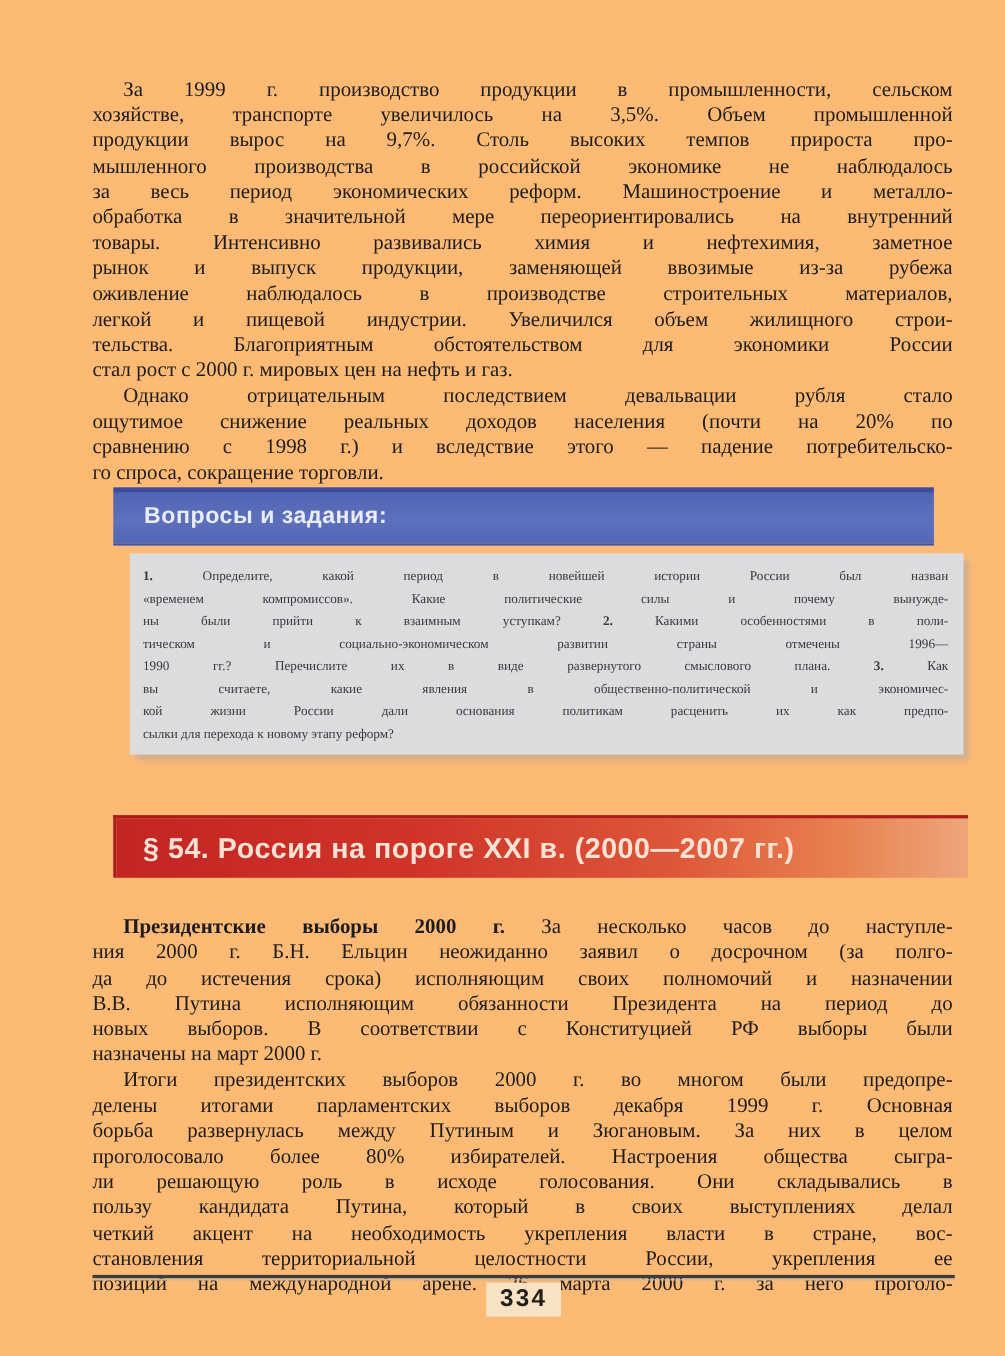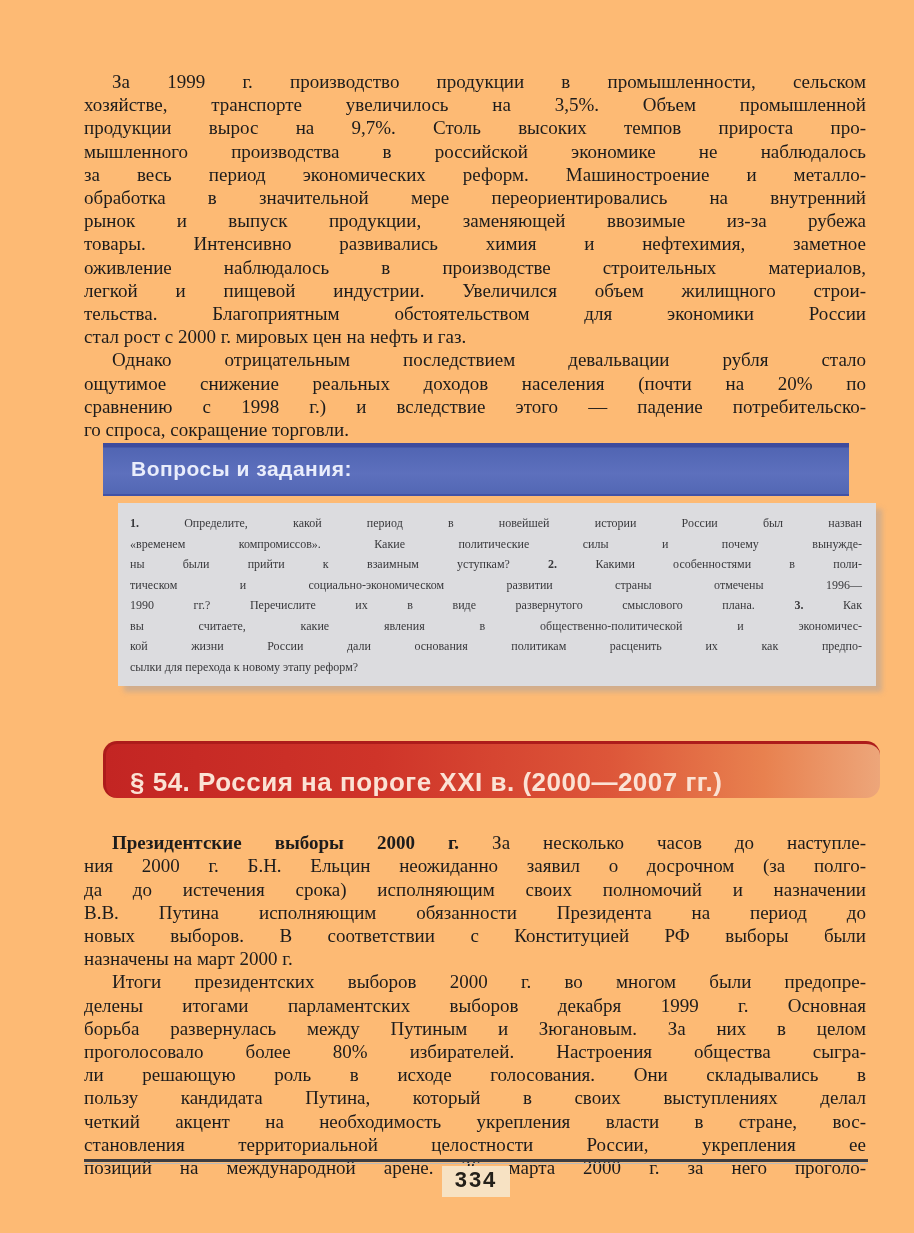--- a/index.html
+++ b/index.html
@@ -50,27 +50,26 @@
   .qbox .qnum { font-weight: bold; }
 
   
   .red-bar {
     margin: 55px 0 0 19px;
     width: 777px; height: 57px;
     box-sizing: border-box;
     background: linear-gradient(90deg, #c32523 0%, #cf3429 35%, #dd5639 65%, #e8814f 85%, #eda67a 100%);
     border-top: 3px solid #ad1c1b;
     border-left: 3px solid #ad1c1b;
-    display: flex; align-items: flex-end;
+    display: flex; align-items: center;
     padding-left: 24px;
     font-family: "Liberation Sans", sans-serif;
     font-weight: bold; font-size: 26px;
     color: #fbe2d4;
     letter-spacing: 0.5px;
-    border-radius: 14px;
   }
 
   .after-header { margin-top: 33px; }
 
   
   .footer-rule {
     position: absolute;
     left: 84px; top: 1159px; width: 784px;
     border-top: 3px solid #3d3d40;
     border-bottom: 1px solid #b9b9b9;
@@ -98,22 +97,22 @@
 <div class="page">
   <div class="content">
 
     <div class="para">
       <div class="line indent">За 1999 г. производство продукции в промышленности, сельском</div>
       <div class="line">хозяйстве, транспорте увеличилось на 3,5%. Объем промышленной</div>
       <div class="line">продукции вырос на 9,7%. Столь высоких темпов прироста про-</div>
       <div class="line">мышленного производства в российской экономике не наблюдалось</div>
       <div class="line">за весь период экономических реформ. Машиностроение и металло-</div>
       <div class="line">обработка в значительной мере переориентировались на внутренний</div>
+      <div class="line">товары. Интенсивно развивались химия и нефтехимия, заметное</div>
       <div class="line">рынок и выпуск продукции, заменяющей ввозимые из-за рубежа</div>
-      <div class="line">товары. Интенсивно развивались химия и нефтехимия, заметное</div>
       <div class="line">оживление наблюдалось в производстве строительных материалов,</div>
       <div class="line">легкой и пищевой индустрии. Увеличился объем жилищного строи-</div>
       <div class="line">тельства. Благоприятным обстоятельством для экономики России</div>
       <div class="line end">стал рост с 2000 г. мировых цен на нефть и газ.</div>
     </div>
 
     <div class="para">
       <div class="line indent">Однако отрицательным последствием девальвации рубля стало</div>
       <div class="line">ощутимое снижение реальных доходов населения (почти на 20% по</div>
       <div class="line">сравнению с 1998 г.) и вследствие этого — падение потребительско-</div>

